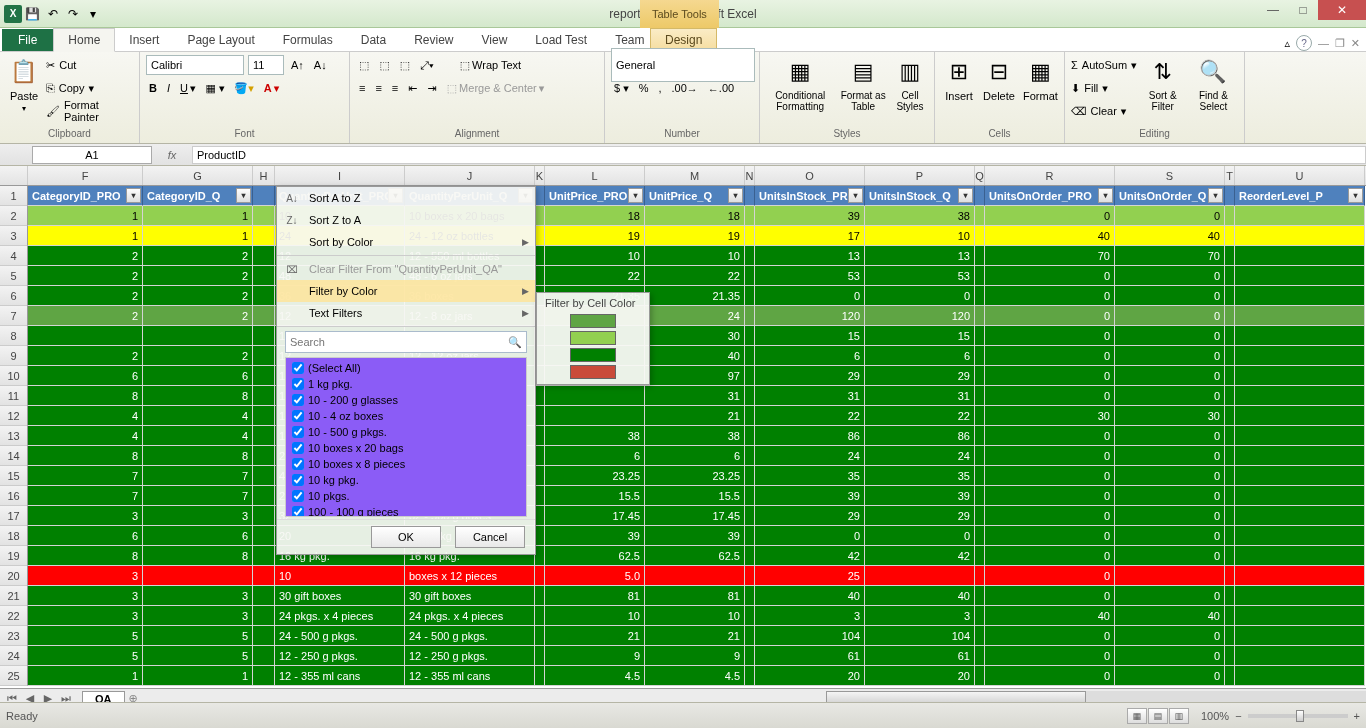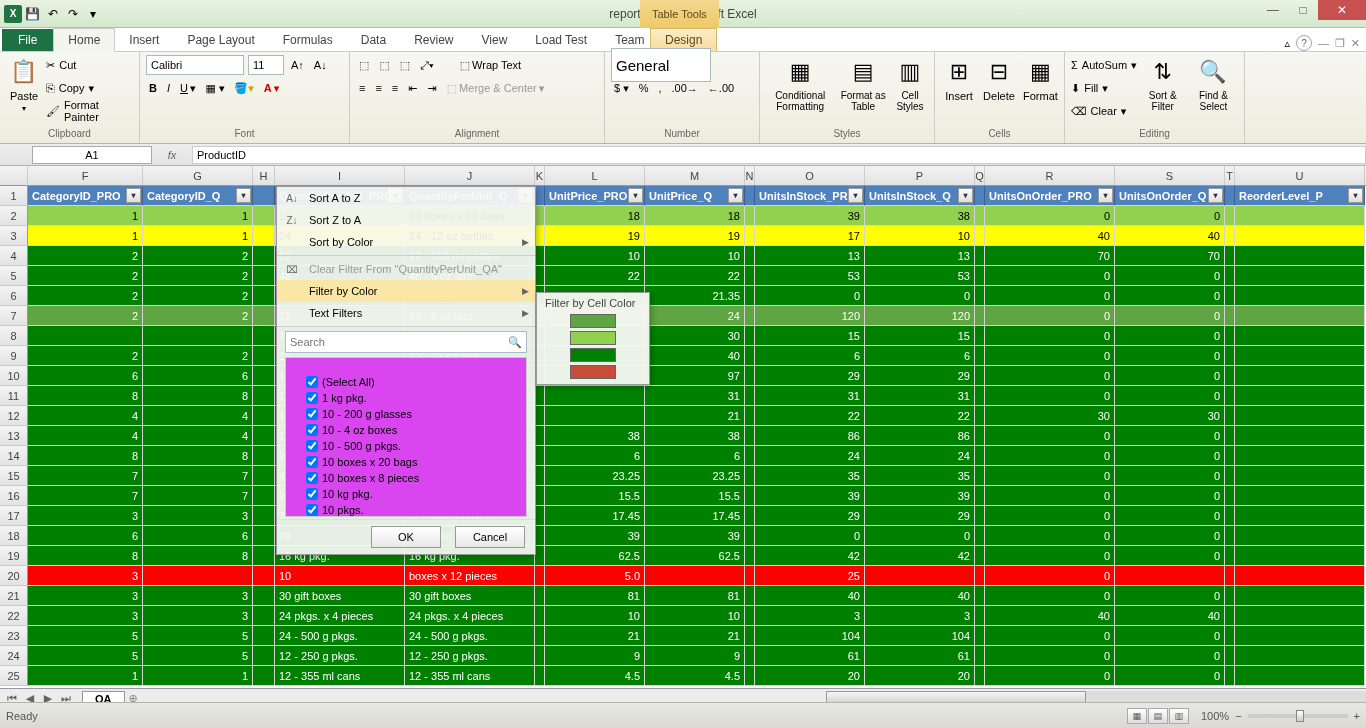--- a/index.html
+++ b/index.html
@@ -23,21 +23,21 @@
 .ribbon{height:92px;background:linear-gradient(#f7f7f2,#ededde);border-bottom:1px solid #b5b5a5;display:flex}
 .rgroup{border-right:1px solid #ccc;padding:2px 6px;display:flex;flex-direction:column;justify-content:space-between;position:relative}
 .rgroup-label{text-align:center;color:#666;font-size:10px;padding-bottom:2px}
 .grp-body{display:flex;gap:4px;flex:1;align-items:flex-start}
 .big-btn{display:flex;flex-direction:column;align-items:center;gap:2px;padding:2px;cursor:pointer}
 .big-icon{width:32px;height:32px;display:flex;align-items:center;justify-content:center;font-size:22px}
 .small-row{display:flex;align-items:center;gap:4px;height:22px}
 .small-btn{padding:1px 3px;cursor:pointer;display:flex;align-items:center;gap:2px}
 .font-sel{width:98px;height:20px;border:1px solid #abb;background:#fff;padding:0 4px;font-size:11px}
 .size-sel{width:36px;height:20px;border:1px solid #abb;background:#fff;padding:0 4px;font-size:11px}
-.gen-sel{width:100px;height:20px;border:1px solid #abb;background:#fff;padding:16px 4px;font-size:15px}
+.gen-sel{width:144px;height:20px;border:1px solid #abb;background:#fff;padding:16px 4px;font-size:11px}
 .stack{display:flex;flex-direction:column;gap:1px}
 .namebox-row{height:22px;background:linear-gradient(#eee,#e2e2e2);border-bottom:1px solid #b5b5a5;display:flex;align-items:center}
 .namebox{width:120px;height:18px;background:#fff;border:1px solid #aaa;margin-left:32px;padding:0 4px;display:flex;align-items:center;justify-content:center}
 .fxbtn{width:24px;text-align:center;color:#666;font-style:italic;margin:0 8px}
 .formula{flex:1;background:#fff;border:1px solid #ccc;height:18px;padding:0 4px;display:flex;align-items:center}
 .grid-area{position:relative;height:524px;overflow:hidden}
 .col-headers{position:absolute;top:0;left:0;right:0;height:20px;background:linear-gradient(#f3f3f3,#e3e3e3);display:flex;border-bottom:1px solid #999}
 .corner{width:28px;border-right:1px solid #ccc;background:linear-gradient(#f3f3f3,#e3e3e3)}
 .ch{border-right:1px solid #ccc;text-align:center;line-height:20px;color:#444}
 .row-area{position:absolute;top:20px;left:0;right:0}
@@ -54,21 +54,21 @@
 .filter-menu{position:absolute;left:276px;top:186px;width:260px;background:rgba(248,248,244,0.93);border:1px solid #999;box-shadow:2px 2px 6px rgba(0,0,0,0.25);z-index:50}
 .fm-item{height:22px;display:flex;align-items:center;padding:0 6px;gap:8px;cursor:pointer}
 .fm-item:hover,.fm-hl{background:rgba(255,227,150,0.8)}
 .fm-sep{height:1px;background:#ccc;margin:2px 0}
 .fm-icon{width:18px;text-align:center;color:#666;font-size:10px}
 .fm-arrow{margin-left:auto;color:#666;font-size:9px}
 .fm-disabled{color:#999}
 .fm-search{margin:4px 8px;height:22px;border:1px solid #abc;background:#fff;display:flex;align-items:center;padding:0 4px;position:relative}
 .fm-search input{border:none;outline:none;flex:1;background:transparent;color:#888}
 .fm-search .mag{color:#3670b0}
-.fm-list{margin:2px 8px;height:160px;border:1px solid #ccc;background:#d946ef;overflow-y:scroll;padding:16px}
+.fm-list{margin:2px 8px;height:160px;border:1px solid #ccc;background:#8b5cf6;overflow-y:scroll;padding:2px}
 .fm-check{display:flex;align-items:center;gap:4px;height:16px;padding-left:4px}
 .fm-check input{width:12px;height:12px}
 .fm-btns{display:flex;justify-content:flex-end;gap:14px;padding:6px 10px;border-top:1px solid #ddd}
 .fm-btn{width:70px;height:22px;border:1px solid #999;background:linear-gradient(#fff,#e8e8e8);display:flex;align-items:center;justify-content:center;cursor:pointer}
 .sub-menu{position:absolute;left:536px;top:292px;width:114px;background:rgba(248,248,244,0.95);border:1px solid #999;box-shadow:2px 2px 6px rgba(0,0,0,0.25);z-index:51;padding:2px}
 .sub-title{padding:2px 6px;color:#444;font-size:11px}
 .color-sw{width:46px;height:14px;margin:3px auto;border:1px solid #666;cursor:pointer}
 .sheet-tabs{position:absolute;bottom:20px;left:0;right:0;height:20px;background:#ececec;display:flex;align-items:center;border-top:1px solid #999}
 .st-nav{display:flex;gap:2px;padding:0 4px}
 .st-nav span{width:16px;text-align:center;color:#666;cursor:pointer}

